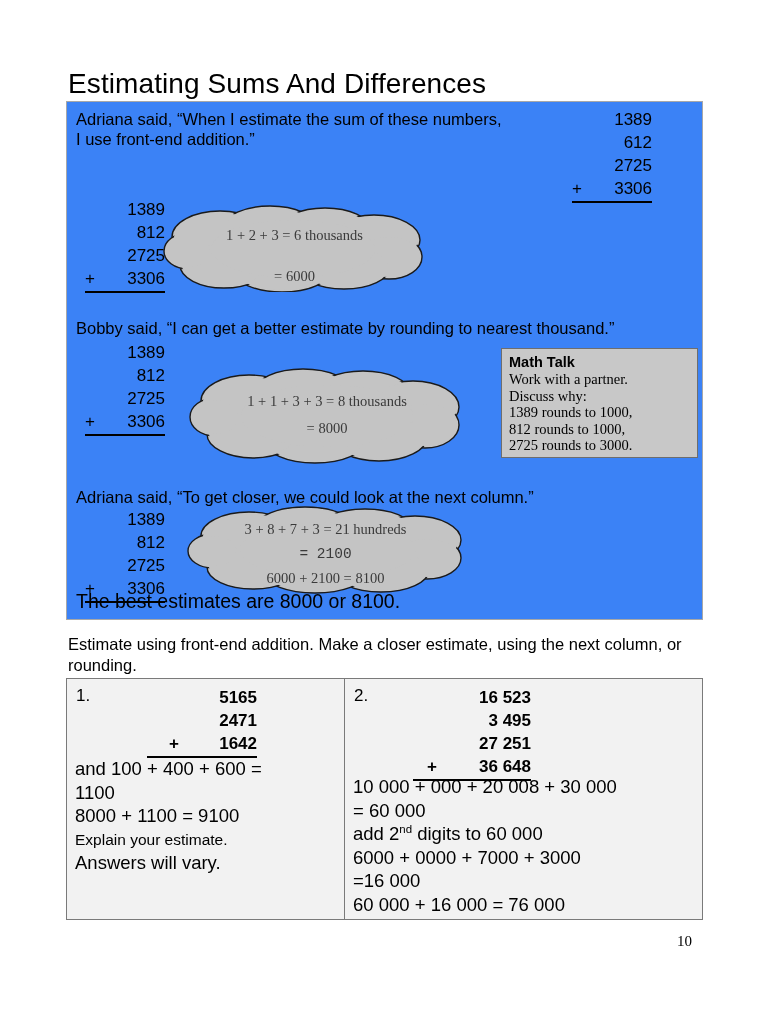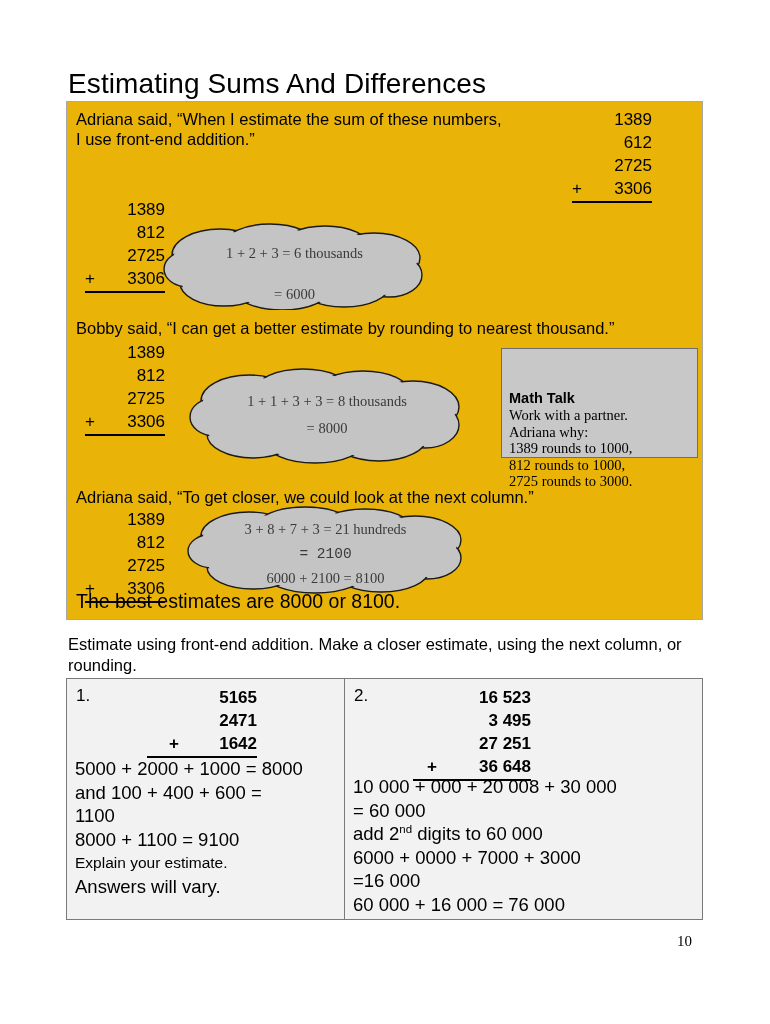--- a/index.html
+++ b/index.html
@@ -27,21 +27,21 @@
   }
 
   
   #lesson-box {
     position: absolute;
     left: 66px;
     top: 101px;
     width: 637px;
     height: 519px;
     border: 1px solid #a8a8a8;
-    background: #eab308;
+    background: #3b82f6;
     box-sizing: border-box;
   }
 
   .speech {
     position: absolute;
     font-size: 16.5px;
     line-height: 20px;
     white-space: nowrap;
   }
 
@@ -92,21 +92,20 @@
     border: 1px solid #6e6e6e;
     box-sizing: border-box;
     padding: 4px 0 0 7px;
   }
   #math-talk .mt-title {
     font-family: "Liberation Sans", sans-serif;
     font-weight: bold;
     font-size: 14.5px;
     line-height: 18px;
     display: block;
-    margin-top: 36px;
   }
   #math-talk .mt-line {
     font-family: "Liberation Serif", serif;
     font-size: 14.5px;
     line-height: 16.5px;
     display: block;
     white-space: nowrap;
   }
 
   #best-estimates {
@@ -208,21 +207,21 @@
 
   <div class="addcol" style="left:18px; top:96px; width:80px;">
     <span class="row">1389</span>
     <span class="row">812</span>
     <span class="row">2725</span>
     <span class="lastrow">
       <span class="plus">+</span><span>3306</span>
     </span>
   </div>
 
-  <div class="cloud-wrap" style="left:95px; top:121px; width:265px; height:87px;">
+  <div class="cloud-wrap" style="left:95px; top:103px; width:265px; height:87px;">
     <svg width="265" height="87" viewBox="0 0 265 87">
       <g fill="#c4c4c4" stroke="#1a1a1a" stroke-width="1.4">
         <ellipse cx="58" cy="32" rx="48" ry="26"></ellipse>
         <ellipse cx="108" cy="22" rx="46" ry="21"></ellipse>
         <ellipse cx="163" cy="24" rx="45" ry="21"></ellipse>
         <ellipse cx="212" cy="35" rx="46" ry="25"></ellipse>
         <ellipse cx="227" cy="52" rx="33" ry="22"></ellipse>
         <ellipse cx="182" cy="62" rx="46" ry="22"></ellipse>
         <ellipse cx="120" cy="66" rx="48" ry="21"></ellipse>
         <ellipse cx="62" cy="60" rx="44" ry="23"></ellipse>
@@ -288,21 +287,21 @@
     </svg>
     <div class="cloud-text" style="padding-top:28px;">
       <span class="ln">1 + 1 + 3 + 3 = 8 thousands</span>
       <span class="ln" style="margin-top:10px;">=  8000</span>
     </div>
   </div>
 
   <div id="math-talk">
     <span class="mt-title">Math Talk</span>
     <span class="mt-line">Work with a partner.</span>
-    <span class="mt-line">Adriana why:</span>
+    <span class="mt-line">Discuss why:</span>
     <span class="mt-line">1389 rounds to 1000,</span>
     <span class="mt-line">812 rounds to 1000,</span>
     <span class="mt-line">2725 rounds to 3000.</span>
   </div>
 
   <div class="speech" style="left:9px; top:385px;">Adriana said, “To get closer, we could look at the next column.”</div>
 
   <div class="addcol" style="left:18px; top:406px; width:80px;">
     <span class="row">1389</span>
     <span class="row">812</span>
@@ -356,21 +355,20 @@
   <div class="ex-cell" id="ex-cell-1">
     <span class="ex-num">1.</span>
     <div class="ex-addcol" style="left:80px; top:7px; width:110px;">
       <span class="row">5165</span>
       <span class="row">2471</span>
       <span class="lastrow">
         <span class="plus" style="margin-left:22px;">+</span><span>1642</span>
       </span>
     </div>
     <div class="work" style="left:8px; top:78px; width:268px;">
-      <span class="wl">5000 + 2000 + 1000 = 8000</span>
       <span class="wl">and 100 + 400 + 600 =</span>
       <span class="wl">1100</span>
       <span class="wl">8000 + 1100 = 9100</span>
       <span class="wl small">Explain your estimate.</span>
       <span class="wl">Answers will vary.</span>
     </div>
   </div>
 
   <div class="ex-cell" id="ex-cell-2">
     <span class="ex-num">2.</span>

